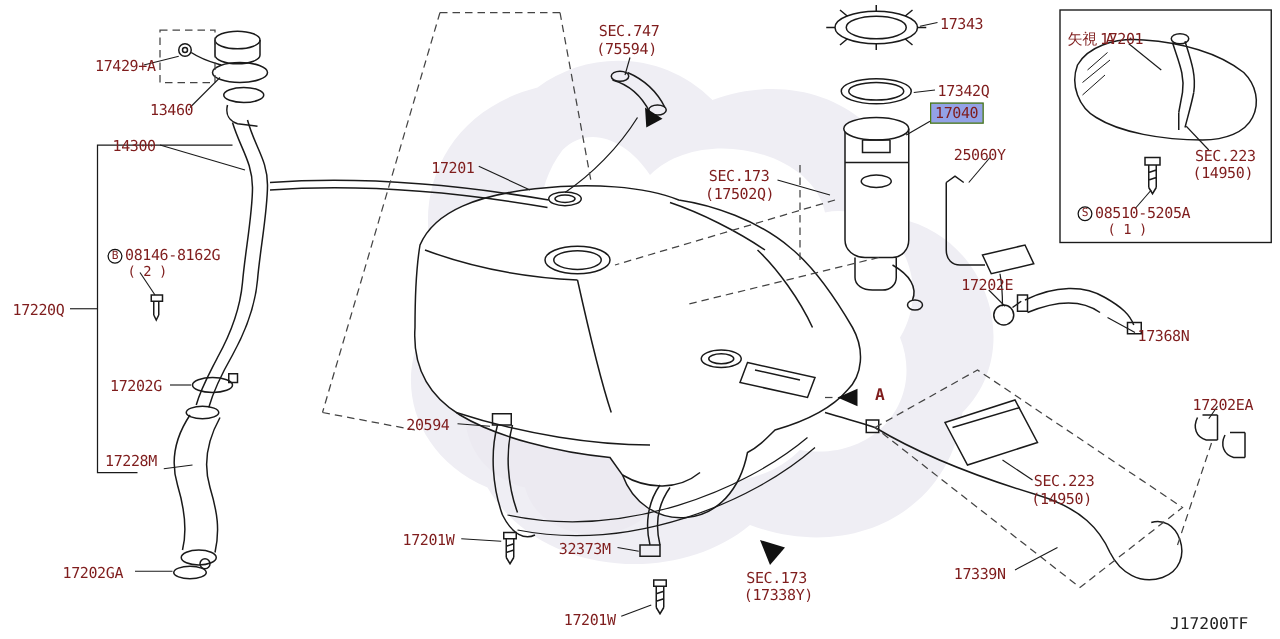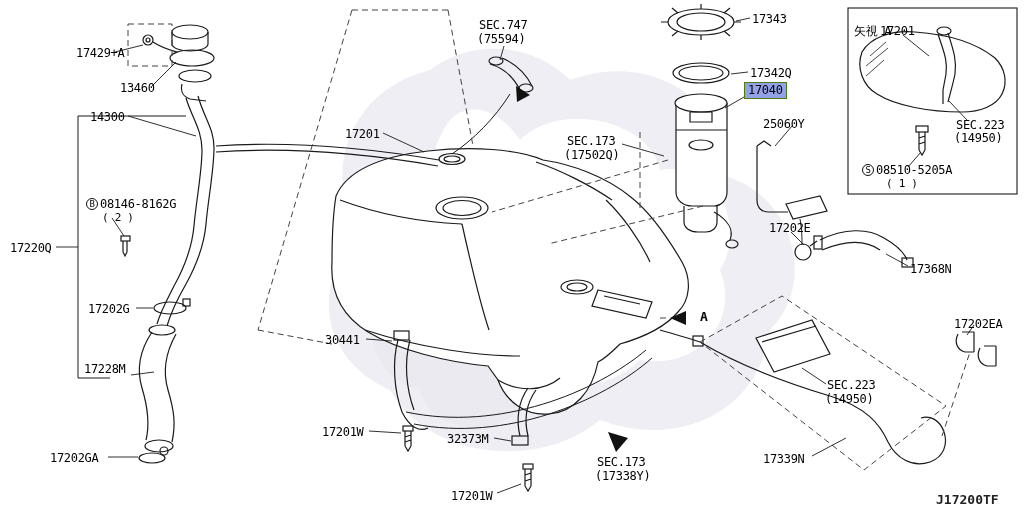--- a/index.html
+++ b/index.html
@@ -1,27 +1,27 @@
 <!DOCTYPE html>
 <html><head>
 <meta charset="utf-8">
 <title>J17200TF</title>
 <style>
   * { margin:0; padding:0; box-sizing:border-box; }
   html,body { background:#ffffff; }
   body { font-family:"DejaVu Sans Mono","Liberation Mono",monospace; }
   .stage { position:relative; width:1024px; height:511px; background:#ffffff; overflow:hidden; }
   svg.art { position:absolute; left:0; top:0; }
-  .lbl { position:absolute; font-size:12px; line-height:14px; color:#000000; white-space:nowrap; letter-spacing:-0.3px; }
+  .lbl { position:absolute; font-size:12px; line-height:14px; color:#7f1d1d; white-space:nowrap; letter-spacing:-0.3px; }
   .lbl.sm { font-size:11px; line-height:12px; }
   .hl { background:#93a2e6; border:1px solid #4d7c0f; padding:0 3px; line-height:15px; }
   .circ { display:inline-block; width:12px; height:12px; border:1px solid #111; border-radius:50%;
           font-size:9px; line-height:11px; text-align:center; margin-right:2px; vertical-align:1px; }
   .view-a { font-weight:bold; font-size:13px; }
-  .code { font-size:13px; color:#222; letter-spacing:0;font-weight:bold; }
+  .code { font-size:13px; color:#222; letter-spacing:0; }
 </style>
 </head>
 <body>
 
 <div class="stage">
 
   <svg class="art" width="1024" height="511" viewBox="0 0 1024 511">
 
     <g>
       <path d="M430,70 C350,90 320,170 360,240 C310,280 320,360 390,390 C430,460 540,470 600,420 C680,450 760,410 770,330 C820,280 790,190 720,175 C730,100 650,50 570,80 C530,40 470,40 430,70 Z" fill="#efeef4"></path>
@@ -235,21 +235,21 @@
   <div class="lbl" style="left:750px;top:66px">17342Q</div>
   <div class="lbl hl" style="left:744px;top:82px">17040</div>
 
   <div class="lbl" style="left:567px;top:134px">SEC.173</div>
   <div class="lbl" style="left:564px;top:148px">(17502Q)</div>
 
   <div class="lbl" style="left:763px;top:117px">25060Y</div>
   <div class="lbl" style="left:769px;top:221px">17202E</div>
   <div class="lbl" style="left:910px;top:262px">17368N</div>
 
-  <div class="lbl" style="left:325px;top:333px">30441</div>
+  <div class="lbl" style="left:325px;top:333px">20594</div>
   <div class="lbl" style="left:322px;top:425px">17201W</div>
   <div class="lbl" style="left:447px;top:432px">32373M</div>
   <div class="lbl" style="left:451px;top:489px">17201W</div>
 
   <div class="lbl" style="left:597px;top:455px">SEC.173</div>
   <div class="lbl" style="left:595px;top:469px">(17338Y)</div>
 
   <div class="lbl" style="left:763px;top:452px">17339N</div>
 
   <div class="lbl" style="left:827px;top:378px">SEC.223</div>

